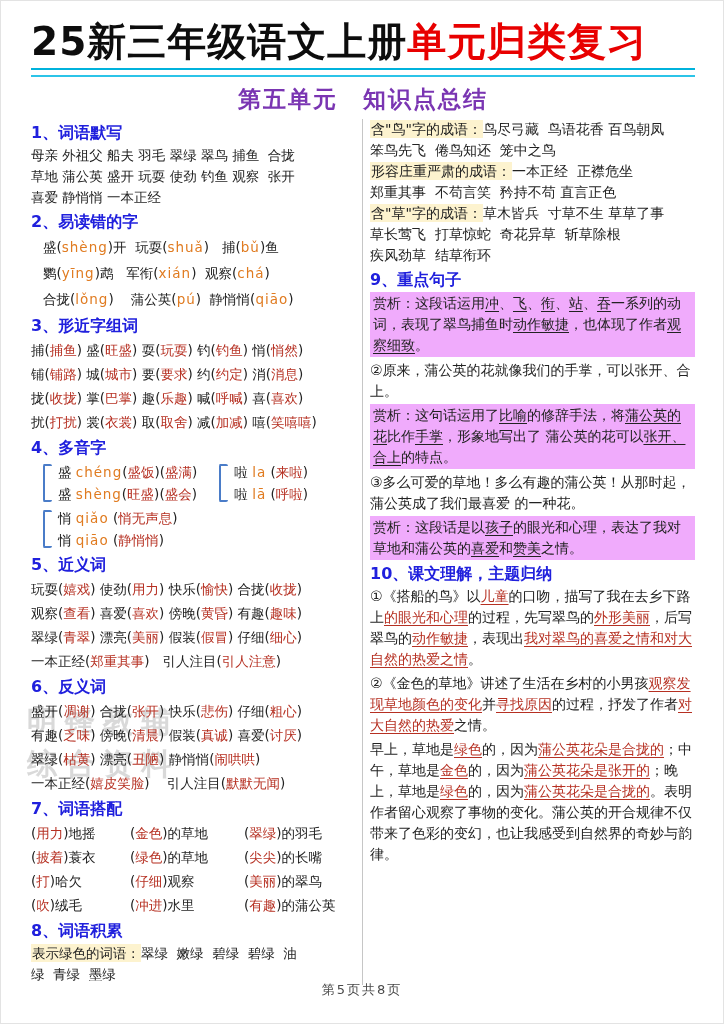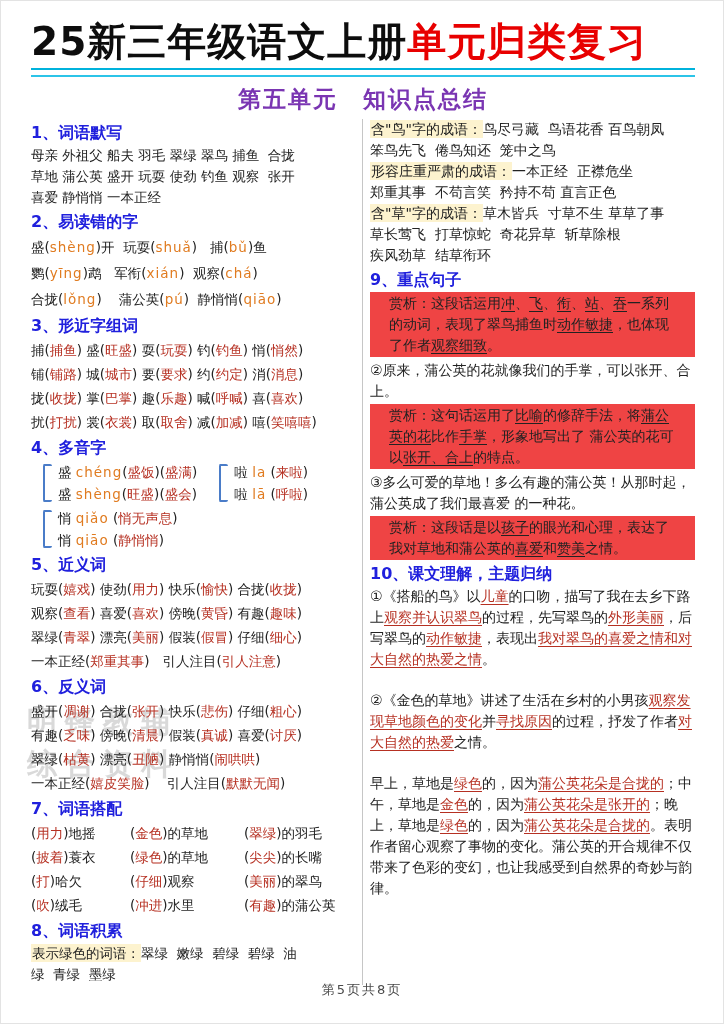--- a/index.html
+++ b/index.html
@@ -13,26 +13,26 @@
   .title-red{color:#e80000;}
   .rule{height:5px;border-top:2px solid #00b2dc;border-bottom:2px solid #2cc4e8;margin-top:3px;}
   .subtitle{text-align:center;color:#7a35b2;font-size:23px;font-weight:bold;margin:7px 0 4px;letter-spacing:2px;}
   .columns{display:flex;align-items:stretch;justify-content:space-between;}
   .col{flex:0 0 auto;}
   .col-left{width:327px;}
   .col-right{width:325px;padding-left:7px;}
   .divider{width:1px;background:#c6c6c6;margin-left:3px;}
   .sec-title{color:#2020dd;font-weight:bold;font-size:16px;line-height:20px;margin:4px 0 2px;}
   .line{font-size:13.5px;line-height:21px;white-space:pre;color:#222;}
-  .line.sp{line-height:26px;}
+  .line.sp{line-height:26px;margin-left:12px;}
   .line.md{line-height:24px;}
   .line.r{font-size:14px;line-height:21px;white-space:pre;}
   .para{font-size:14px;line-height:21px;margin:2px 0;color:#222;}
-  .para.green{background:#ef4444;padding:1px 19px;margin:2px 0 3px;}
-  .para.mt{margin-top:20px;}
+  .para.green{background:#f0abfc;padding:1px 3px;margin:2px 0 3px;}
+  .para.mt{margin-top:3px;}
   .seg-red{color:#b63022;}
   .seg-redul{color:#b63022;text-decoration:underline;text-underline-offset:3px;text-decoration-thickness:1px;}
   .seg-orange{color:#e07b20;letter-spacing:1px;}
   .seg-ul{text-decoration:underline;text-underline-offset:3px;text-decoration-thickness:1px;}
   .seg-hlY{background:#fdf3cf;padding:1px 1px;}
   .cells{display:grid;grid-template-columns:99px 114px auto;font-size:13.5px;line-height:24px;}
   .cell{white-space:pre;}
   .dyz-wrap{padding-left:12px;}
   .dyz-row{display:flex;gap:22px;}
   .dyz-group{display:flex;margin:1px 0;}
@@ -163,21 +163,21 @@
             <div class="para green"><span>赏析：这段话运用</span><span class="seg-ul">冲</span><span>、</span><span class="seg-ul">飞</span><span>、</span><span class="seg-ul">衔</span><span>、</span><span class="seg-ul">站</span><span>、</span><span class="seg-ul">吞</span><span>一系列的动词，表现了翠鸟捕鱼时</span><span class="seg-ul">动作敏捷</span><span>，也体现了作者</span><span class="seg-ul">观察细致</span><span>。</span></div>
             <div class="para"><span>②原来，蒲公英的花就像我们的手掌，可以张开、合上。</span></div>
             <div class="para green"><span>赏析：这句话运用了</span><span class="seg-ul">比喻</span><span>的修辞手法，将</span><span class="seg-ul">蒲公英的花</span><span>比作</span><span class="seg-ul">手掌</span><span>，形象地写出了 蒲公英的花可以</span><span class="seg-ul">张开、合上</span><span>的特点。</span></div>
             <div class="para"><span>③多么可爱的草地！多么有趣的蒲公英！从那时起，蒲公英成了我们最喜爱 的一种花。</span></div>
             <div class="para green"><span>赏析：这段话是以</span><span class="seg-ul">孩子</span><span>的眼光和心理，表达了我对草地和蒲公英的</span><span class="seg-ul">喜爱</span><span>和</span><span class="seg-ul">赞美</span><span>之情。</span></div>
           </div>
       </div>
       <div class="section">
         <div class="sec-title">10、课文理解，主题归纳</div>
         <div>
-            <div class="para"><span>①《搭船的鸟》以</span><span class="seg-redul">儿童</span><span>的口吻，描写了我在去乡下路上</span><span class="seg-redul">观察并认识翠鸟</span><span>的过程，先写翠鸟的</span><span class="seg-redul">外形美丽</span><span>，后写翠鸟的</span><span class="seg-redul">动作敏捷</span><span>，表现出</span><span class="seg-redul">我对翠鸟的喜爱之情和对大自然的热爱之情</span><span>。</span></div>
+            <div class="para"><span>①《搭船的鸟》以</span><span class="seg-redul">儿童</span><span>的口吻，描写了我在去乡下路上</span><span class="seg-redul">的眼光和心理</span><span>的过程，先写翠鸟的</span><span class="seg-redul">外形美丽</span><span>，后写翠鸟的</span><span class="seg-redul">动作敏捷</span><span>，表现出</span><span class="seg-redul">我对翠鸟的喜爱之情和对大自然的热爱之情</span><span>。</span></div>
             <div class="para mt"><span>②《金色的草地》讲述了生活在乡村的小男孩</span><span class="seg-redul">观察发现草地颜色的变化</span><span>并</span><span class="seg-redul">寻找原因</span><span>的过程，抒发了作者</span><span class="seg-redul">对大自然的热爱</span><span>之情。</span></div>
             <div class="para mt"><span>早上，草地是</span><span class="seg-redul">绿色</span><span>的，因为</span><span class="seg-redul">蒲公英花朵是合拢的</span><span>；中午，草地是</span><span class="seg-redul">金色</span><span>的，因为</span><span class="seg-redul">蒲公英花朵是张开的</span><span>；晚上，草地是</span><span class="seg-redul">绿色</span><span>的，因为</span><span class="seg-redul">蒲公英花朵是合拢的</span><span>。表明作者留心观察了事物的变化。蒲公英的开合规律不仅带来了色彩的变幻，也让我感受到自然界的奇妙与韵律。</span></div>
           </div>
       </div>
     </div>
 
   </div>
 
   <div class="footer">第5页共8页</div>
 </div>

